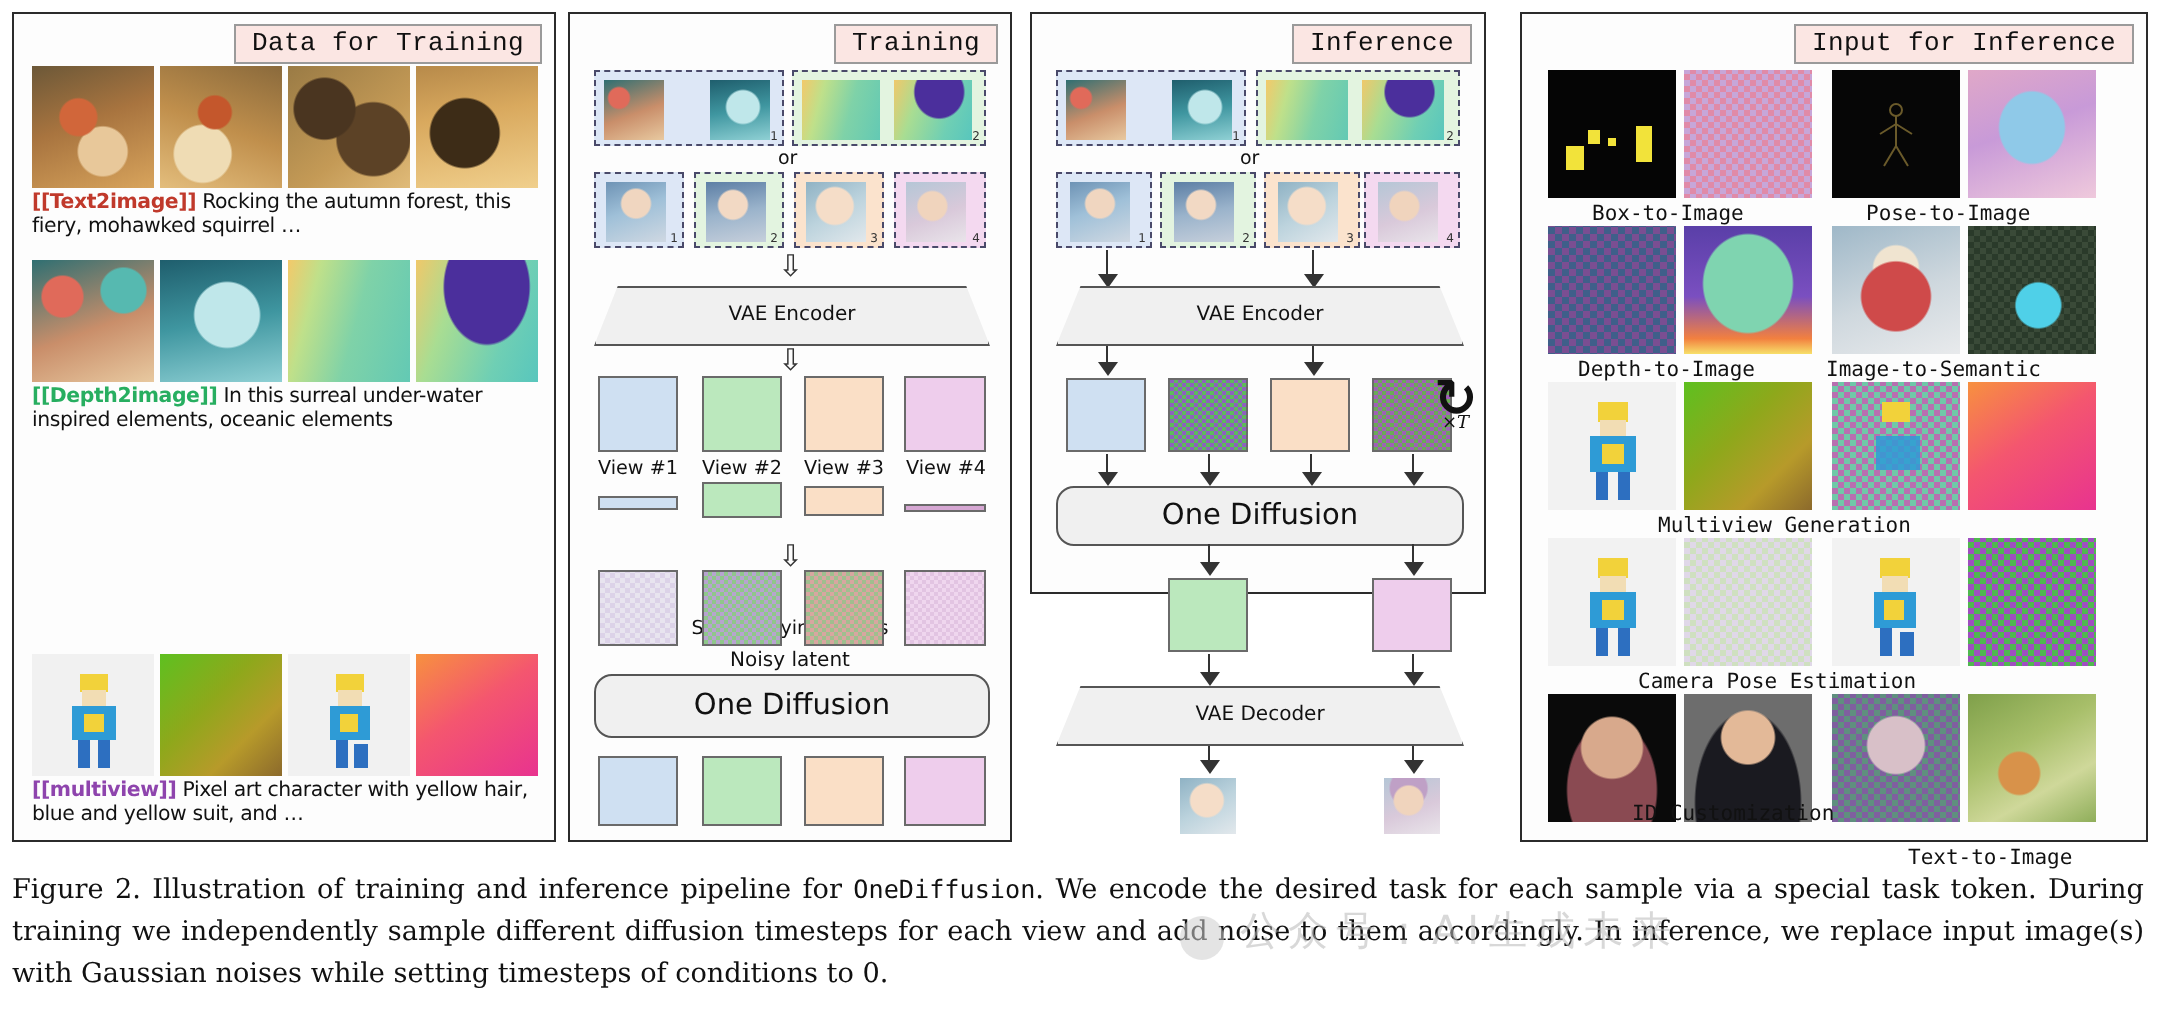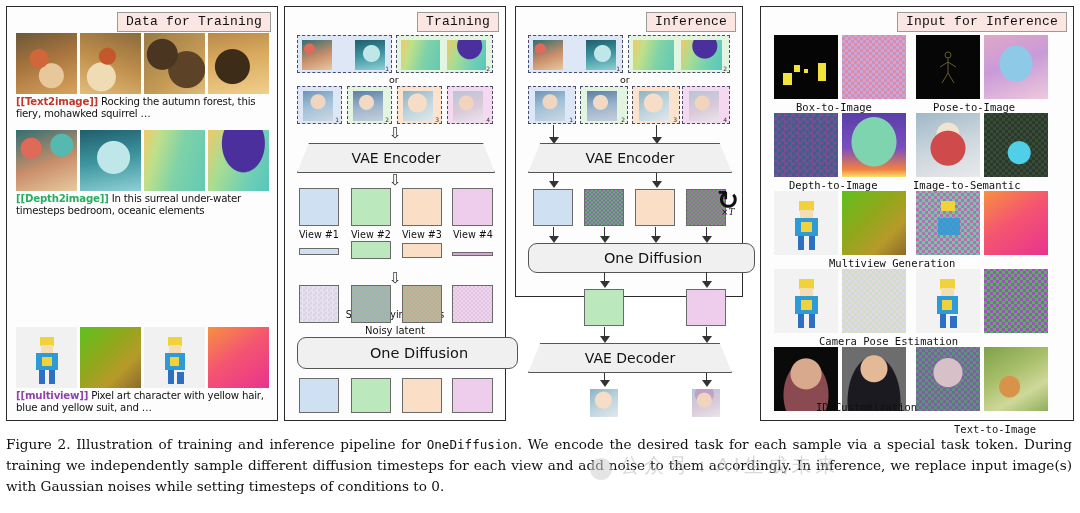--- a/index.html
+++ b/index.html
@@ -37,28 +37,28 @@
   .caption{
     margin-top:2px;font-size:10.2px;line-height:12.4px;color:#111;
     font-family:"DejaVu Sans", sans-serif;letter-spacing:-0.2px;
   }
   .tok{font-weight:600;}
 
   
   .trapezoid{
     position:absolute;background:#f0f0f0;border:1.2px solid #555;
     display:flex;align-items:center;justify-content:center;
-    font-size:14px;color:#111;
+    font-size:10px;color:#111;
     clip-path:polygon(6% 0,94% 0,100% 100%,0% 100%);
   }
   .trapezoid span{padding-bottom:1px;}
   .roundbox{
     position:absolute;background:#f0f0f0;border:1.2px solid #555;
     border-radius:9px;display:flex;align-items:center;justify-content:center;
-    font-size:14.5px;color:#111;padding-left:23px;
+    font-size:14.5px;color:#111;
   }
   .sq{position:absolute;border:1px solid #6a6a6a;box-sizing:border-box;}
   .lbl{position:absolute;font-size:9.6px;color:#111;text-align:center;white-space:nowrap;}
   .lbl-c{position:absolute;font-size:10px;color:#111;text-align:center;width:100%;left:0;}
 
   .dashbox{position:absolute;border:1.4px dashed #4a4a6a;box-sizing:border-box;}
   .dashbox .idx{position:absolute;right:2px;bottom:0px;font-size:6px;color:#333;}
 
   .arrowdown{
     position:absolute;width:0;height:0;
@@ -135,21 +135,21 @@
                linear-gradient(160deg,#2f6f72 0%,#c98e6a 55%,#e8c9a0 100%);"></div>
         <div class="thumb ph" style="background:
                radial-gradient(circle at 55% 45%, #bfe7ea 0 16px, transparent 17px),
                linear-gradient(170deg,#1f5e6d 0%,#3f96a0 50%,#8fd0d4 100%);"></div>
         <div class="thumb ph" style="background:linear-gradient(105deg,#f3c96a 0%,#bfe08a 22%,#7fd2a8 55%,#63c9b4 100%);"></div>
         <div class="thumb ph" style="background:
                radial-gradient(ellipse at 58% 22%, #4b2f9c 0 21px, transparent 22px),
                linear-gradient(110deg,#f0c86a 0%,#a9dd92 30%,#6fcfb4 70%,#58c6bd 100%);"></div>
       </div>
       <div class="caption">
-        <span class="tok" style="color:#27ae60;">[[Depth2image]]</span><span> In this surreal under-water timesteps bedroom, oceanic elements</span>
+        <span class="tok" style="color:#27ae60;">[[Depth2image]]</span><span> In this surreal under-water inspired elements, oceanic elements</span>
       </div>
     </div>
 
 
     <div class="data-row" style="top:320px;">
       <div class="thumbs">
         <div class="thumb ph" style="background:
                linear-gradient(#f1f1f1,#f1f1f1);position:relative;">
           <div style="position:absolute;left:24px;top:10px;width:14px;height:9px;background:#f2d23a;"></div>
           <div style="position:absolute;left:25px;top:18px;width:12px;height:8px;background:#f2ddb4;"></div>

